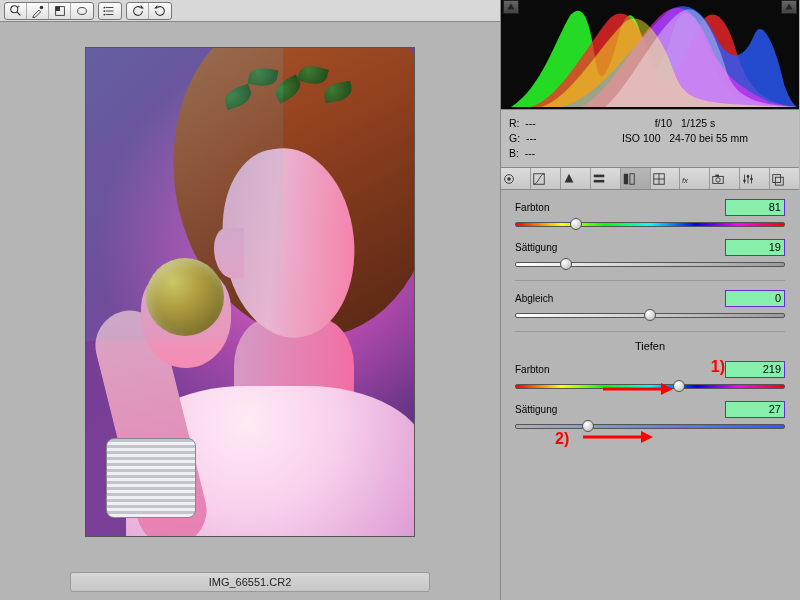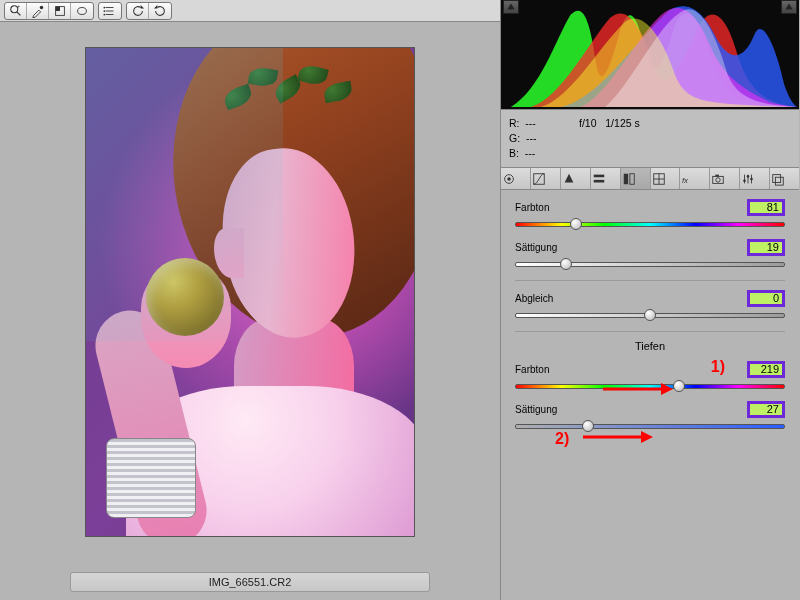--- a/index.html
+++ b/index.html
@@ -43,37 +43,37 @@
   
   .histo-wrap { position:relative; height: 110px; border-bottom:1px solid #888; background:#0a0a0a; }
   .histo-tab { position:absolute; top:0; width:16px; height:14px; background: linear-gradient(#666,#444); border:1px solid #222; z-index:2; }
   .histo-tab.l { left:2px; }
   .histo-tab.r { right:2px; }
   .histo-tab svg { width:100%; height:100%; display:block; }
   .histo { width:100%; height:100%; }
 
   .meta { display:flex; background:#bfbfbf; border-bottom:1px solid #888; padding:6px 8px; font-size:10.5px; }
   .meta .rgb { width:70px; line-height:15px; }
-  .meta .exif { flex:1; line-height:15px; }
+  .meta .exif { flex:1; text-align:center; line-height:15px; }
 
   .tab-strip { height:22px; background:linear-gradient(#dcdcdc,#c6c6c6); border-bottom:1px solid #888; display:flex; }
   .tab-strip .tab { flex:1; border-right:1px solid #999; display:flex; align-items:center; justify-content:flex-start; cursor:pointer; }
   .tab-strip .tab:last-child { border-right:none; }
   .tab-strip .tab svg { width:16px; height:14px; }
   .tab-strip .tab.active { background: linear-gradient(#b8b8b8,#a8a8a8); }
 
   .panel-title { height:20px; background:linear-gradient(#d6d6d6,#c4c4c4); border-top:1px solid #e5e5e5; border-bottom:1px solid #888; text-align:center; line-height:19px; position:relative; font-size:11px; }
   .panel-title .menu { position:absolute; right:4px; top:2px; font-size:12px; color:#444; cursor:pointer; }
 
   .panel-body { flex:1; padding: 8px 14px 0 14px; overflow:hidden; }
   .group-head { text-align:center; font-size:11px; margin: 4px 0 8px; }
   .slider-row { margin-bottom: 2px; }
   .slider-label-line { display:flex; align-items:center; height:18px; }
   .slider-label-line .lbl { flex:1; font-size:10px; }
-  .slider-label-line input.val { width:38px; height:17px; font-size:11px; text-align:right; border:3px solid #6d28d9; background:#bef264; padding-right:3px; }
+  .slider-label-line input.val { width:60px; height:17px; font-size:11px; text-align:right; border:1px solid #6d28d9; background:#86efac; padding-right:3px; }
   .track { position:relative; height:12px; margin-top:2px; }
   .track .bar { position:absolute; left:0; right:0; top:4px; height:5px; border:1px solid #555; border-radius:2px; }
   .bar.gray { background: linear-gradient(90deg,#fff,#9a9a9a); }
   .bar.hue  { background: linear-gradient(90deg,#ff0000 0%,#ffff00 17%,#00ff00 33%,#00ffff 50%,#0000ff 67%,#ff00ff 83%,#ff0000 100%); }
   .thumb { position:absolute; top:0; width:12px; height:12px; border-radius:50%; background:radial-gradient(circle at 35% 30%,#fff,#b7b7b7); border:1px solid #555; transform:translateX(-50%); cursor:pointer; }
   .sep { border:none; border-top:1px solid #999; margin:10px 0 8px; }
   .spacer { height:6px; }
 
   
   .annot { position:absolute; color:#ff0000; font-weight:bold; font-size:16px; font-family: Arial; pointer-events:none; }
@@ -192,20 +192,21 @@
     </div>
 
     <div class="meta">
       <div class="rgb">
         <div><span>R:</span>&nbsp;&nbsp;<span>---</span></div>
         <div><span>G:</span>&nbsp;&nbsp;<span>---</span></div>
         <div><span>B:</span>&nbsp;&nbsp;<span>---</span></div>
       </div>
       <div class="exif">
         <div><span>f/10</span>&nbsp;&nbsp;&nbsp;<span>1/125 s</span></div>
+        <div><span>ISO 100</span>&nbsp;&nbsp;&nbsp;<span>24-70 bei 55 mm</span></div>
       </div>
     </div>
 
     <div class="tab-strip">
       <div class="tab">
           <svg viewBox="0 0 16 16">
             <circle cx="8" cy="8" r="5" fill="none" stroke="#333"></circle>
             <circle cx="8" cy="8" r="2" fill="#333"></circle>
           </svg>
         </div>

